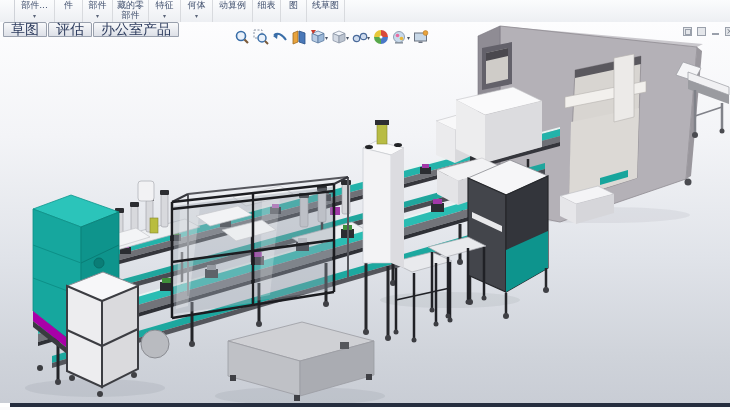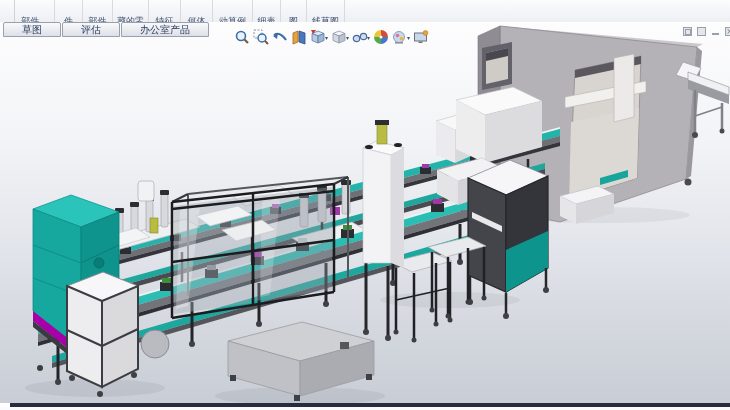--- a/index.html
+++ b/index.html
@@ -5,32 +5,32 @@
   html,body{margin:0;padding:0;background:#ffffff;}
   #app{position:relative;width:730px;height:410px;overflow:hidden;
        font-family:"DejaVu Sans","Liberation Sans",sans-serif;background:#fff;}
 
   
   #ribbon{position:absolute;left:0;top:0;width:730px;height:22px;
           background:linear-gradient(#fbfcfd,#edeff3);
           border-bottom:1px solid #a8adb6;display:flex;align-items:flex-start;}
   .ritem{position:relative;height:22px;display:flex;flex-direction:column;
          align-items:center;justify-content:flex-start;
-         border-right:1px solid #d8dade;padding:16px 2px;box-sizing:border-box;}
+         border-right:1px solid #d8dade;padding:0 2px;box-sizing:border-box;}
   .rspacer{width:14px;height:22px;border-right:1px solid #cfd2d8;}
   .rlabel{font-size:9px;line-height:10px;color:#41506e;white-space:pre-line;
           text-align:center;margin-top:0px;}
   .rarrow{font-size:6px;line-height:6px;color:#5a6activ478;color:#5a6478;margin-top:3px;display:none;}
   .ritem.has-dd .rarrow{display:block;}
 
   
   #tabbar{position:absolute;left:3px;top:22px;height:15px;display:flex;gap:1px;z-index:6;}
-  .tab{height:13px;padding:0 18px;border:1px solid #99a0ad;border-radius:2px 2px 0 0;
+  .tab{height:13px;padding:0 7px;border:1px solid #99a0ad;border-radius:2px 2px 0 0;
        background:linear-gradient(#f8f9fb,#dde0e7);
-       font-size:10px;line-height:13px;color:#2b3a5c;}
+       font-size:14px;line-height:13px;color:#2b3a5c;}
   
   #doc-controls{position:absolute;left:683px;top:27px;display:flex;gap:5px;z-index:6;}
   .dc{width:9px;height:9px;border:1px solid #9aa0ab;background:#e4e6ea;
       box-sizing:border-box;position:relative;font-size:8px;line-height:7px;
       color:#7a808b;text-align:center;}
   .dc-min{border:none;background:none;}
   .dc-min::after{content:"";position:absolute;left:1px;bottom:1px;width:7px;height:2px;background:#9aa0ab;}
   .dc-restore::after{content:"";position:absolute;left:1px;top:1px;width:4px;height:4px;border:1px solid #9aa0ab;}
 
   

